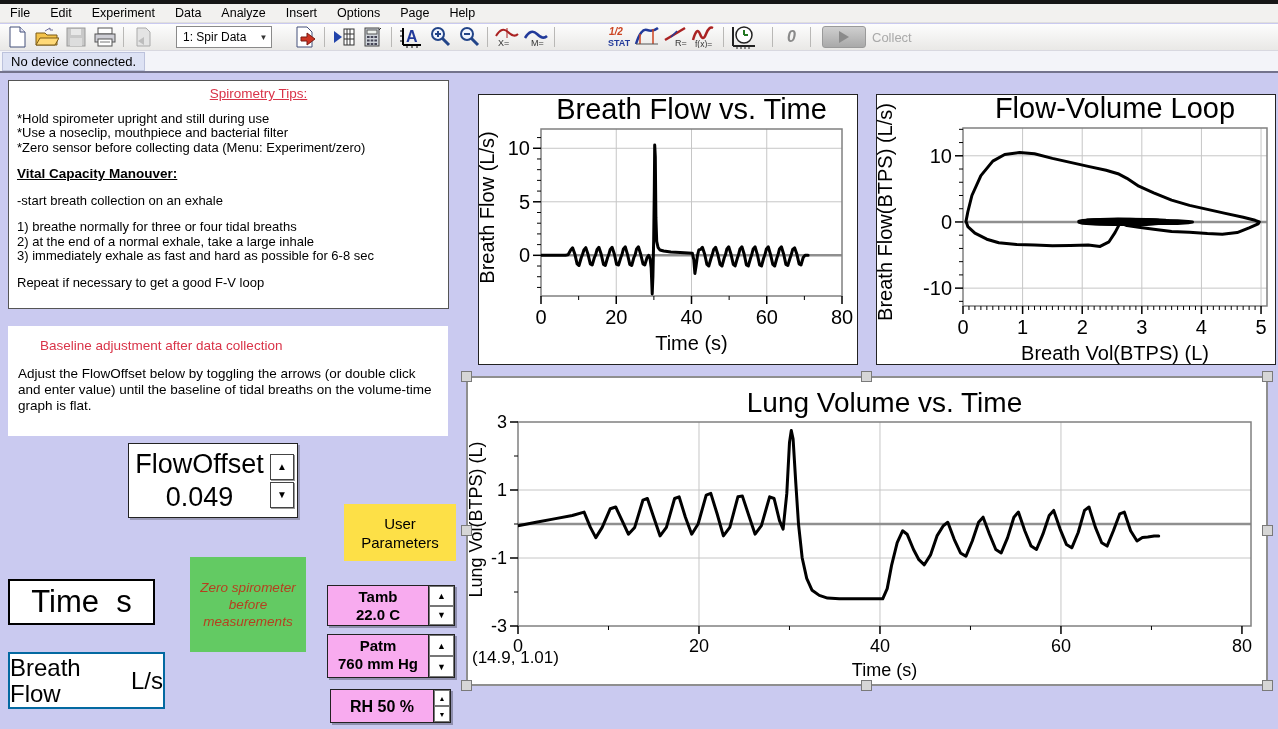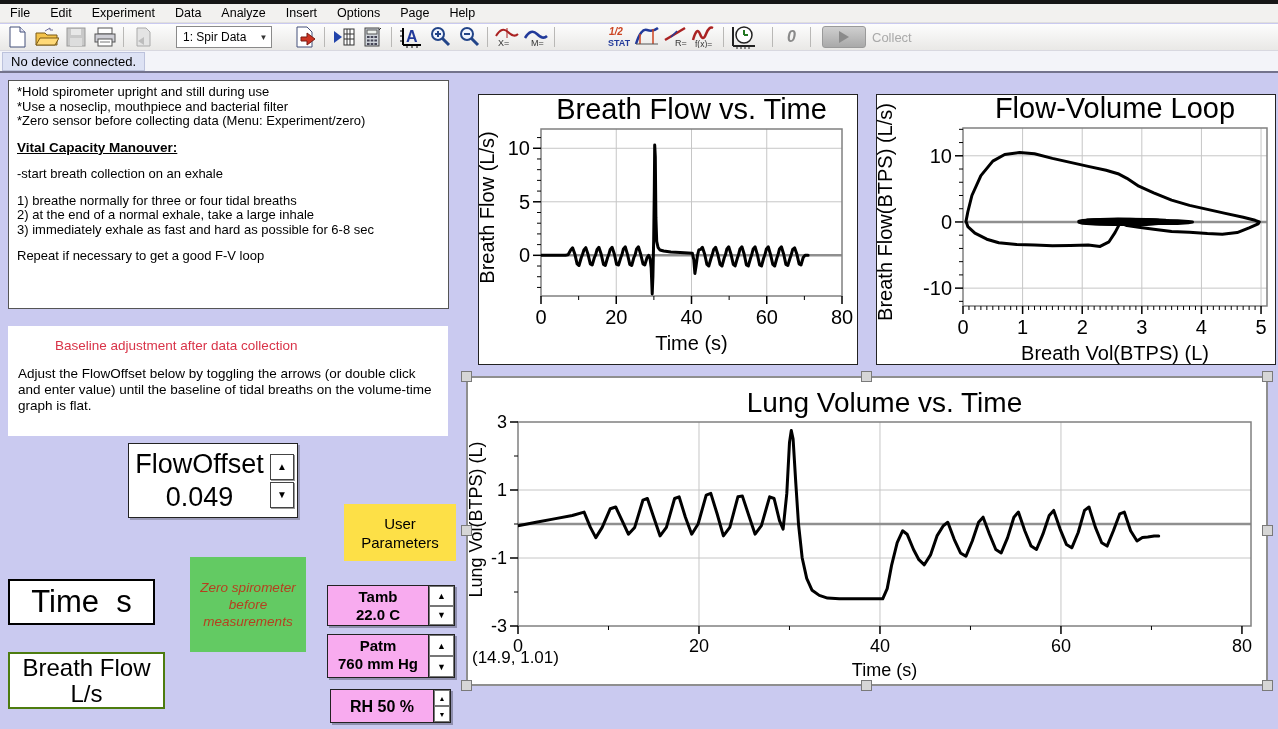--- a/index.html
+++ b/index.html
@@ -34,21 +34,21 @@
   .status-chip{position:absolute;left:2px;top:1px;height:19px;background:#dde2f4;
     border:1px solid #bcc2dc;display:flex;align-items:center;padding:0 8px;font-size:13px;}
   .status-underline{position:absolute;left:0;top:71px;width:1278px;height:2px;background:#73738c;}
   
   .panel{position:absolute;background:#fff;}
   .tips{left:8px;top:80px;width:441px;height:229px;border:1px solid #555;padding:4px 8px;font-size:13px;line-height:14.5px;}
   .tips .ttl{color:#d93348;text-decoration:underline;text-align:center;font-size:13.5px;margin:2px 0 10px 60px;}
   .tips .sub{font-weight:bold;text-decoration:underline;margin:12px 0 12px 0;font-size:13.5px;}
   .tips .gap{height:12px;}
   .baseline{left:8px;top:326px;width:440px;height:110px;padding:6px 10px;font-size:13.5px;line-height:16px;}
-  .baseline .ttl{color:#d93348;margin:6px 0 12px 37px;}
+  .baseline .ttl{color:#d93348;margin:6px 0 12px 22px;}
   
   .flowoffset{left:128px;top:443px;width:170px;height:75px;border:1px solid #222;
     box-shadow:2px 2px 0 #9a9ab8;display:flex;}
   .fo-text{flex:1;text-align:center;font-size:27px;line-height:33px;padding-top:4px;}
   .fo-spin{width:27px;display:flex;flex-direction:column;justify-content:center;gap:2px;padding-right:2px;}
   .spin-btn{width:24px;height:26px;background:#fff;border:1px solid #444;display:flex;
     align-items:center;justify-content:center;font-size:10px;box-shadow:1px 1px 0 #999;}
   
   .pinklabel{position:absolute;left:344px;top:504px;width:112px;height:57px;background:#fde047;
     display:flex;align-items:center;justify-content:center;text-align:center;font-size:15px;line-height:19px;}
@@ -62,22 +62,22 @@
   .rh .pc-text{font-size:16px;line-height:30px;}
   .rh .pc-spin{width:17px;}
   .rh .pc-spin .spin-btn{font-size:7px;}
   
   .greennote{position:absolute;left:190px;top:557px;width:116px;height:95px;background:#63ca63;
     display:flex;align-items:center;justify-content:center;text-align:center;
     font-style:italic;color:#b5401f;font-size:13.5px;line-height:17px;padding:4px;}
   
   .timebox{left:8px;top:579px;width:147px;height:46px;border:2px solid #000;
     display:flex;align-items:center;justify-content:center;font-size:31px;white-space:pre;}
-  .bfbox{left:8px;top:652px;width:157px;height:57px;border:2px solid #4d7c0f;
-    display:flex;flex-direction:column;align-items:center;justify-content:center;font-size:24px;line-height:26px;}
+  .bfbox{left:8px;top:652px;width:157px;height:57px;border:2px solid #0369a1;
+    display:flex;flex-direction:row;align-items:center;justify-content:center;font-size:24px;line-height:26px;}
   
   .chart-panel{position:absolute;background:#fff;}
   .cp1{left:478px;top:94px;width:380px;height:271px;border:1px solid #222;}
   .cp2{left:876px;top:94px;width:400px;height:271px;border:1px solid #222;}
   .cp3{left:466px;top:376px;width:802px;height:310px;border:2px solid #8f8f8f;}
   .handle{position:absolute;width:11px;height:11px;background:#d6d6d6;border:1px solid #7a7a7a;z-index:5;}
   .readout{position:absolute;left:4px;bottom:16px;font-size:17px;}
   text{font-family:"Liberation Sans",sans-serif;}
 </style>
 </head>
@@ -272,20 +272,21 @@
       <span class="clabel">Collect</span>
     </div>
   </div>
 
   <div class="statusbar">
     <div class="status-chip">No device connected.</div>
   </div>
   <div class="status-underline"></div>
 
   <div class="panel tips">
+    <div class="ttl">Spirometry Tips:</div>
     <div>*Hold spirometer upright and still during use</div>
     <div>*Use a noseclip, mouthpiece and bacterial filter</div>
     <div>*Zero sensor before collecting data (Menu: Experiment/zero)</div>
     <div class="sub">Vital Capacity Manouver:</div>
     <div>-start breath collection on an exhale</div>
     <div class="gap"></div>
     <div>1) breathe normally for three or four tidal breaths</div>
     <div>2) at the end of a normal exhale, take a large inhale</div>
     <div>3) immediately exhale as fast and hard as possible for 6-8 sec</div>
     <div class="gap"></div>

